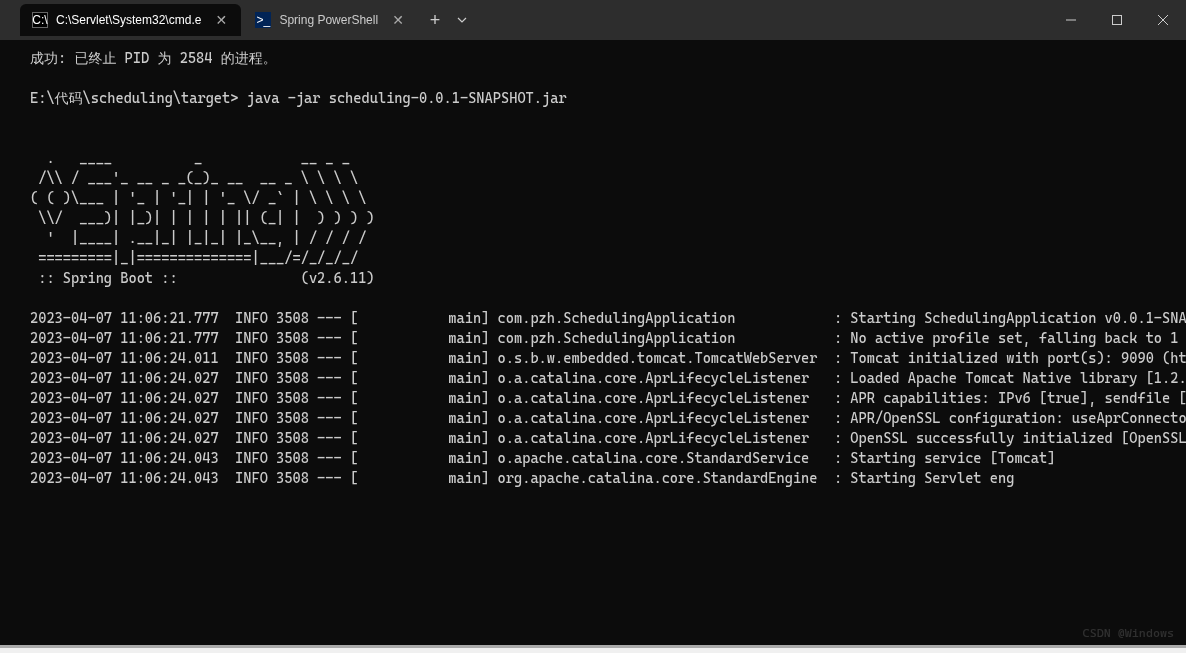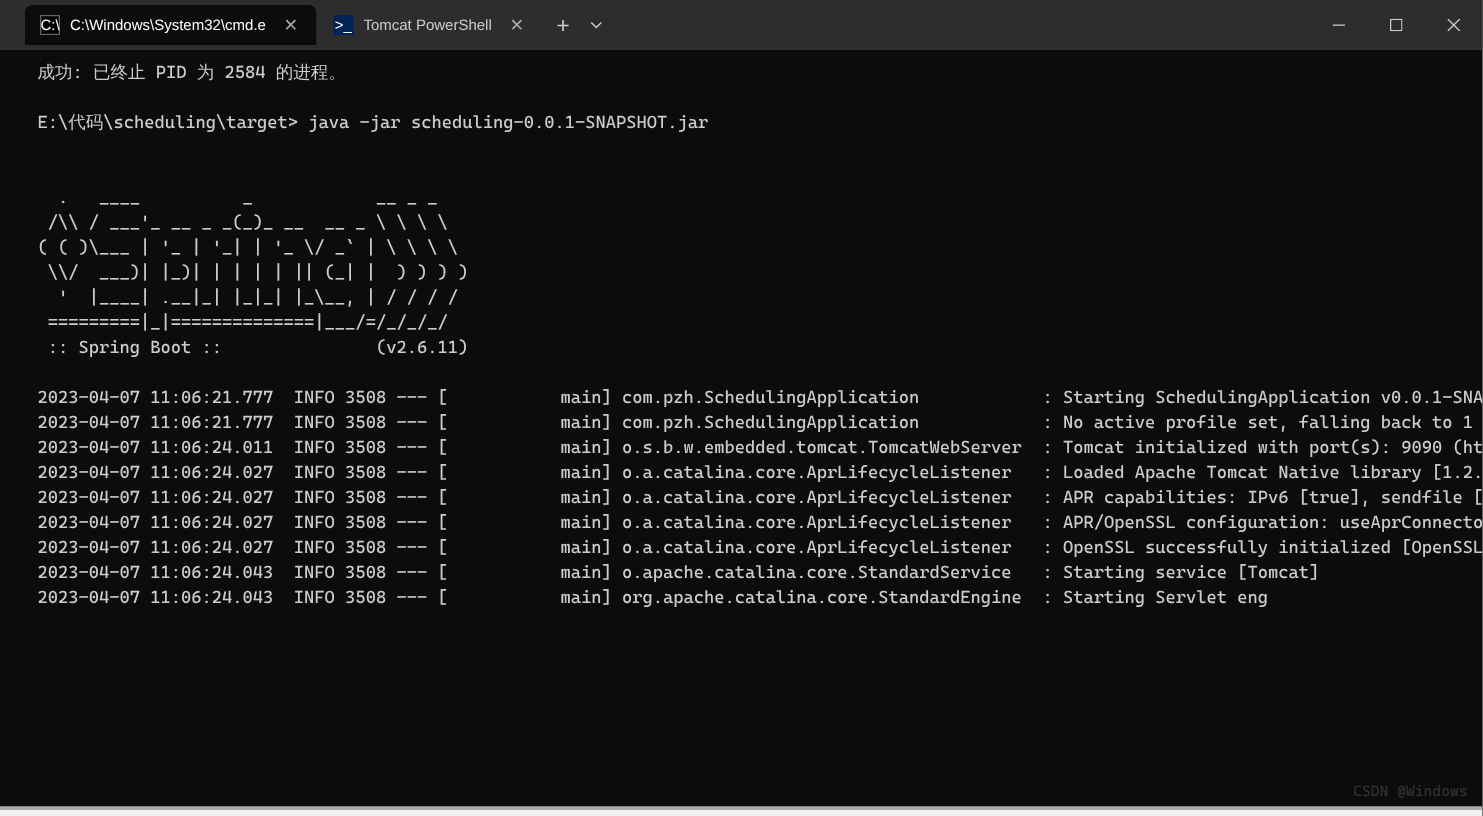--- a/index.html
+++ b/index.html
@@ -137,26 +137,26 @@
     }
   </style>
 </head>
 <body>
 
 <div class="window">
   <div class="titlebar">
     <div class="tab-strip">
       <div class="tab active">
         <span class="tab-icon cmd">C:\</span>
-        <span>C:\Windows\System32\cmd.e</span>
+        <span>C:\Servlet\System32\cmd.e</span>
         <span class="tab-close">✕</span>
       </div>
       <div class="tab">
         <span class="tab-icon ps">&gt;_</span>
-        <span>Tomcat PowerShell</span>
+        <span>Spring PowerShell</span>
         <span class="tab-close">✕</span>
       </div>
       <div class="new-tab-btn">+</div>
       <div class="dropdown-btn">
         <svg viewBox="0 0 10 6" width="10" height="6">
             <path d="M1 1 L5 5 L9 1" stroke="#ccc" fill="none" stroke-width="1.2"></path>
           </svg>
       </div>
     </div>
     <div class="window-controls">

